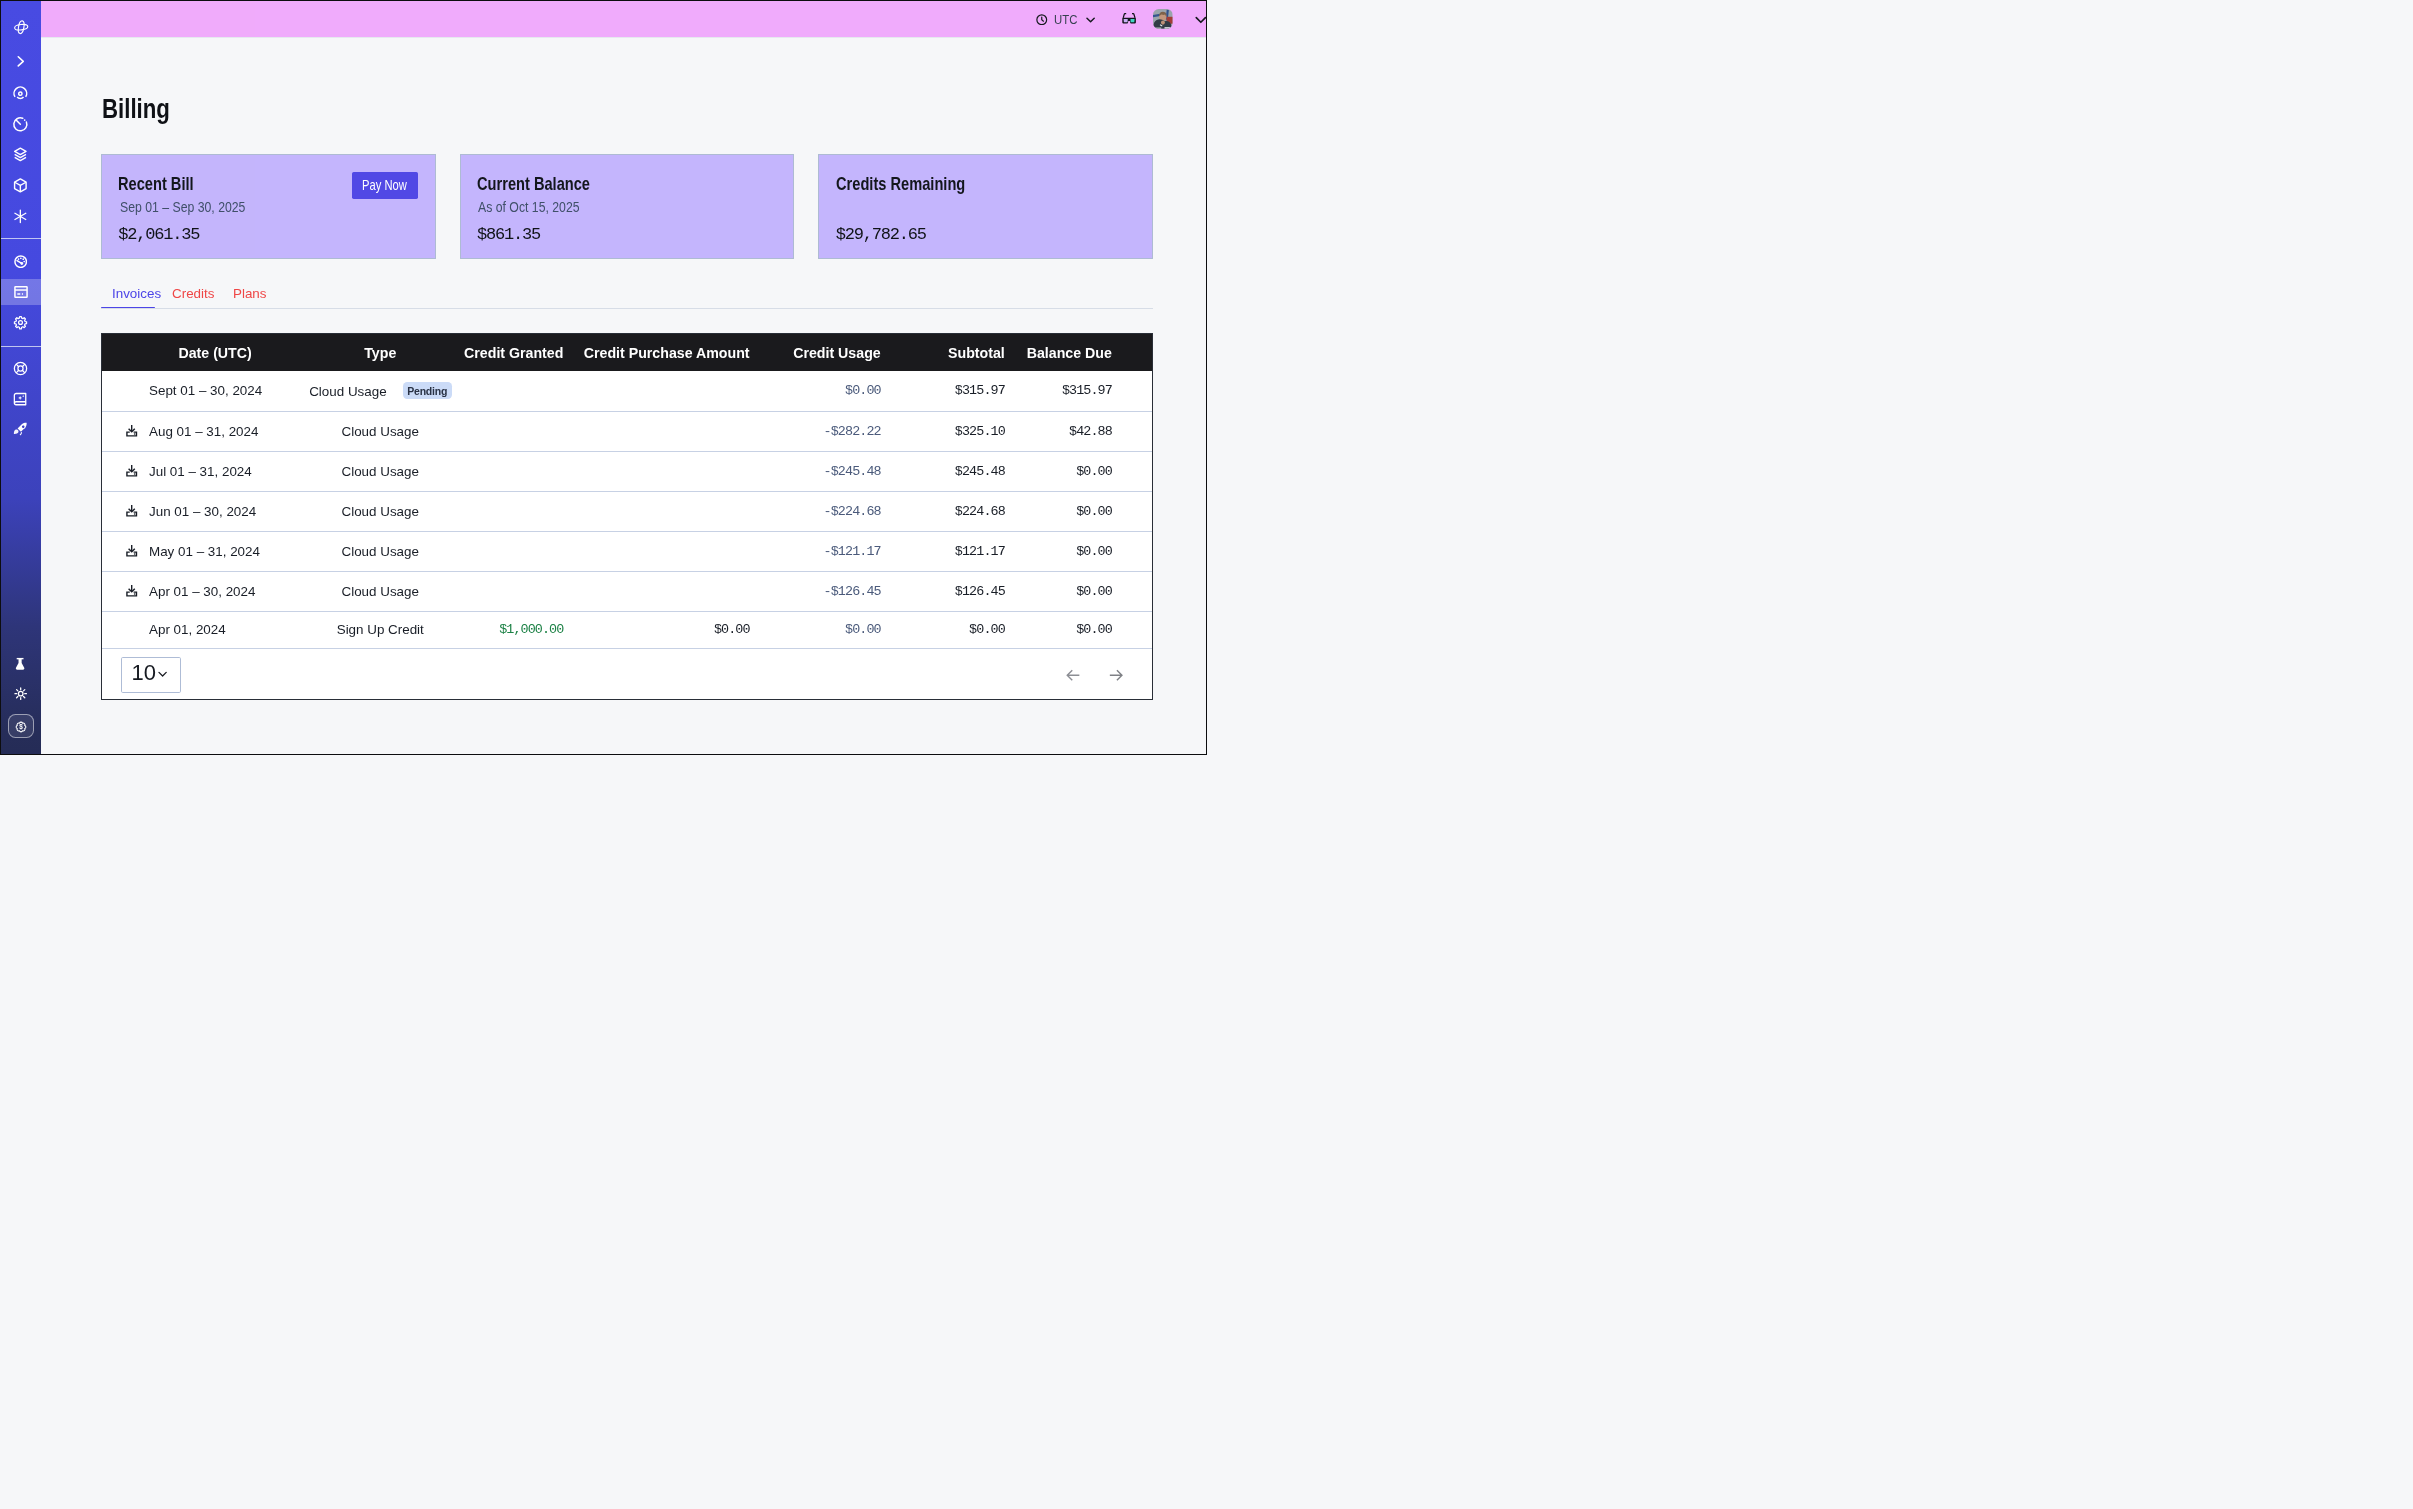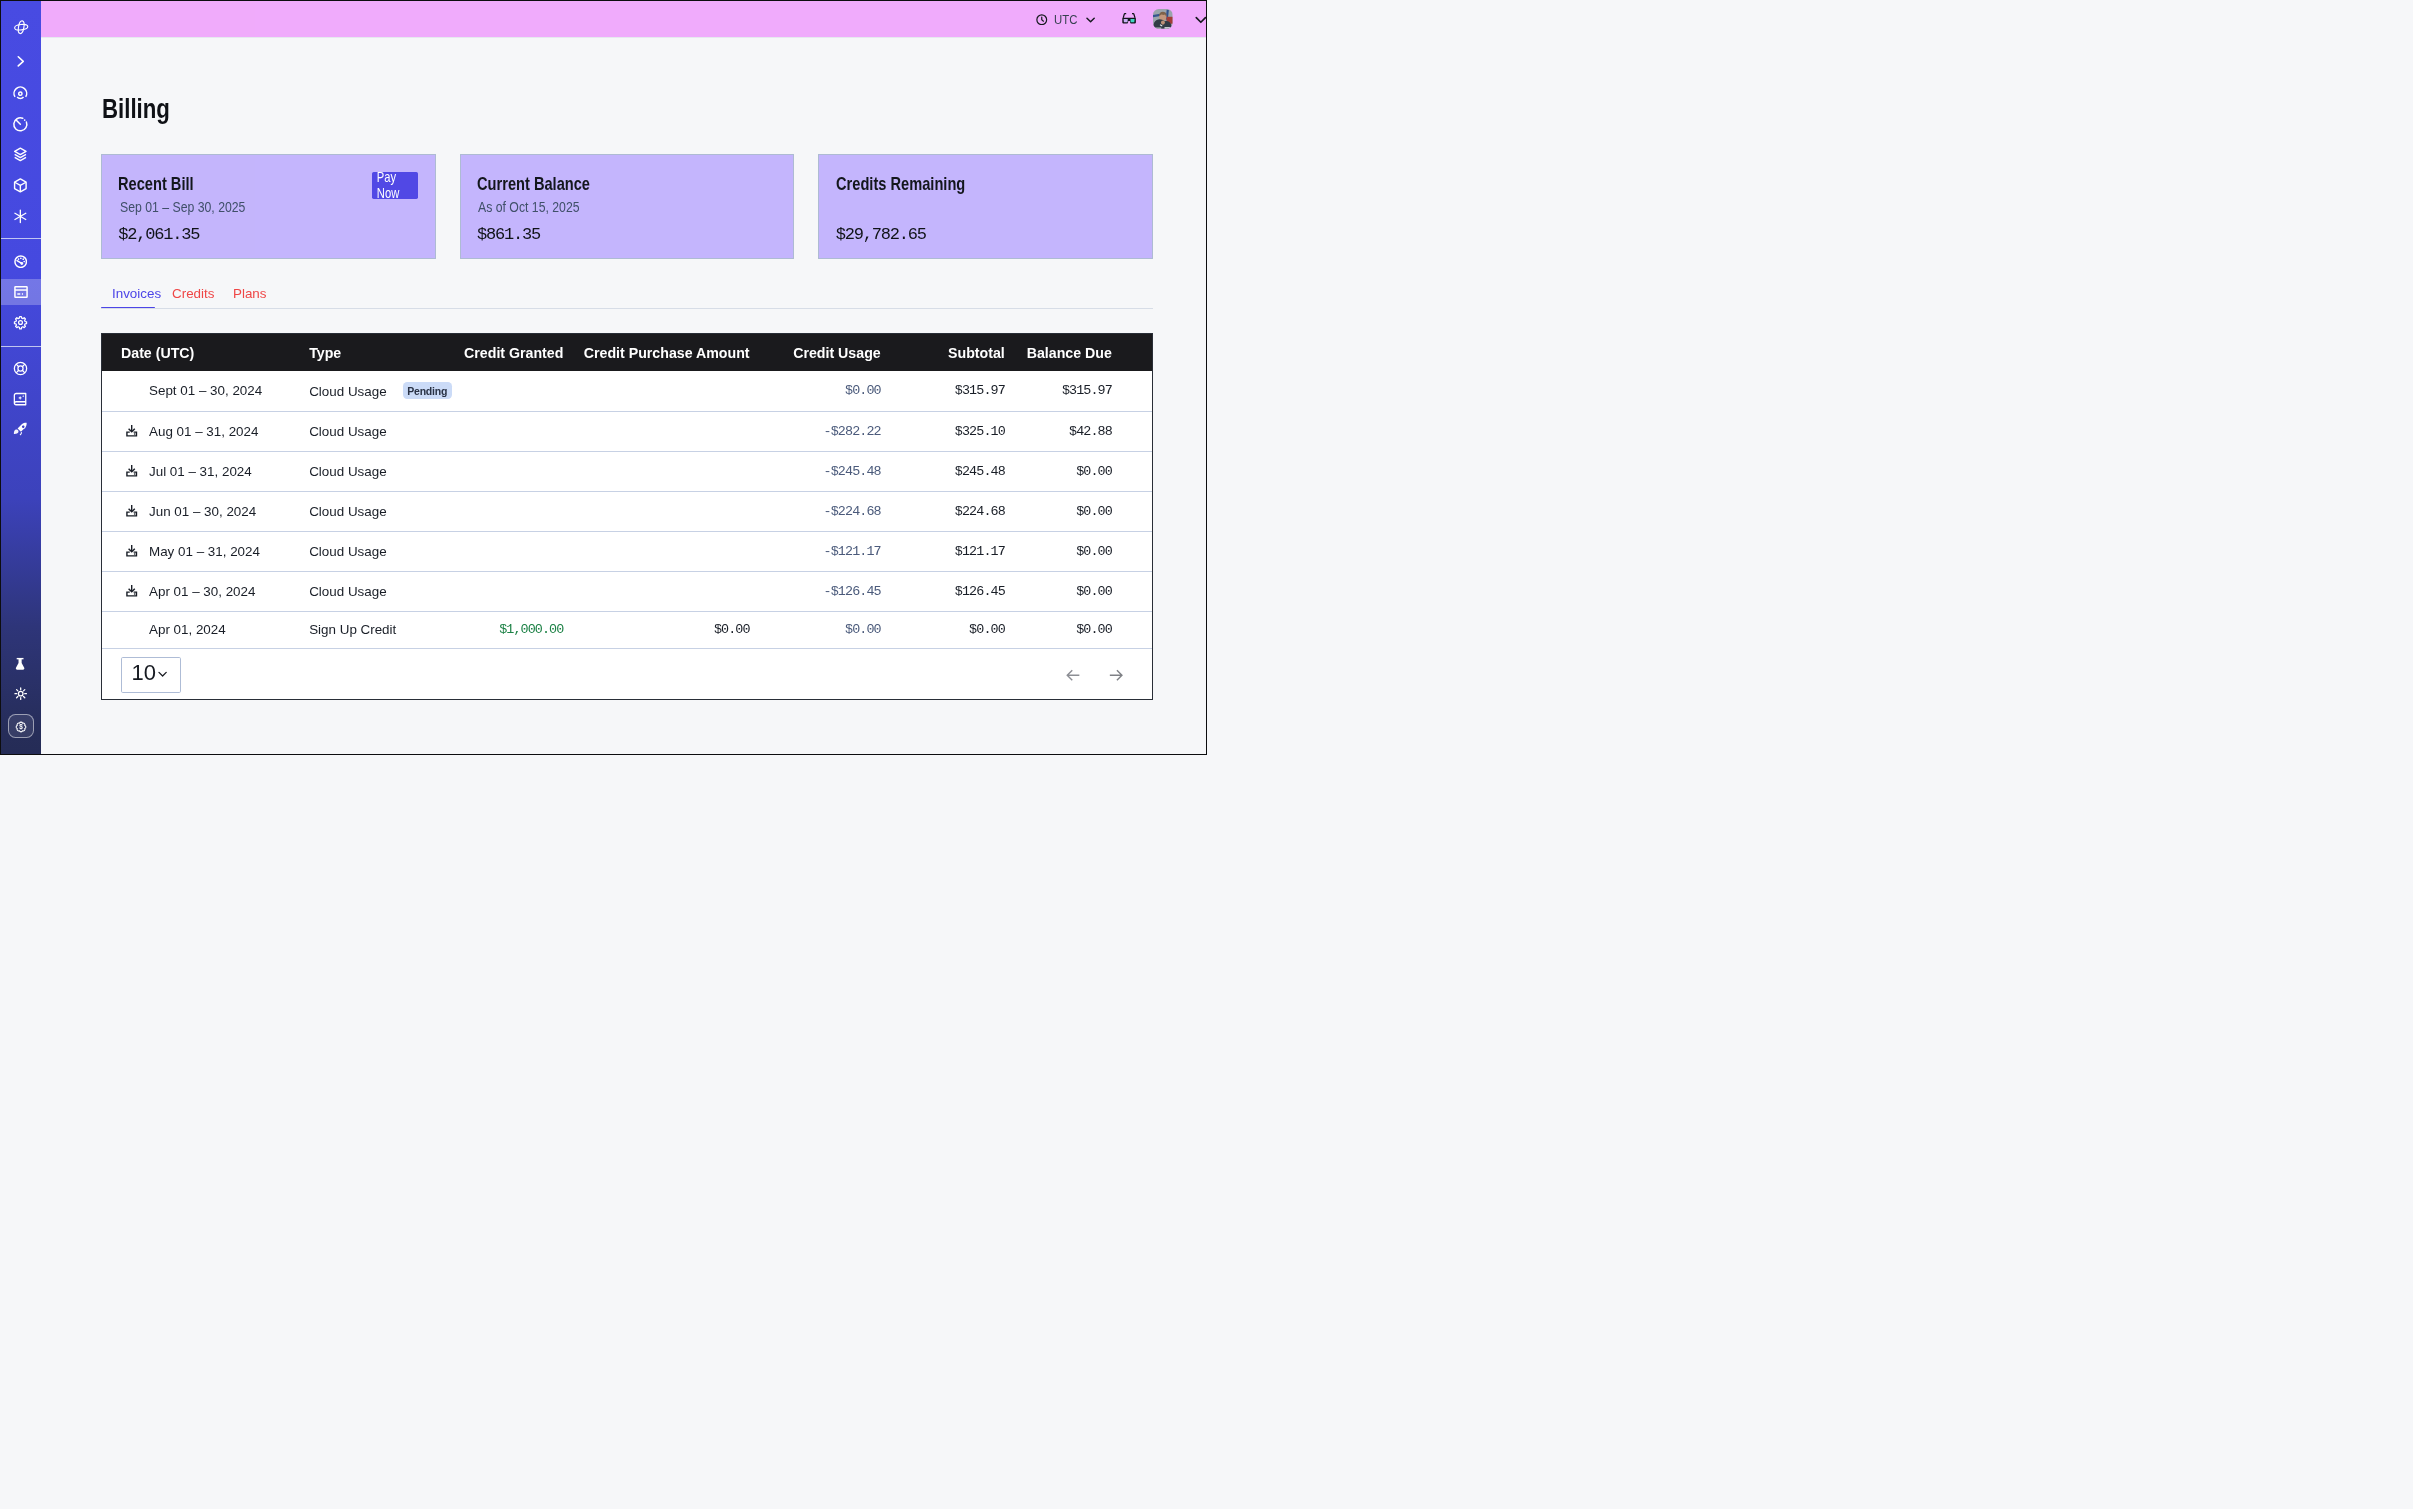--- a/index.html
+++ b/index.html
@@ -18,36 +18,36 @@
 .hitem { position:absolute; top:0; height:38px; display:flex; align-items:center; }
 .utc { left:1013px; font-size:13px; color:#343e4f; transform:scaleX(0.875); transform-origin:0 50%; }
 
 main { position:absolute; left:41px; right:0; top:38px; bottom:0; }
 h1 { position:absolute; left:61px; top:55px; font-size:28.5px; line-height:30px; font-weight:700; color:#0d0f14; transform:scaleX(0.78); transform-origin:0 0; }
 .cards { position:absolute; left:60px; top:116px; width:1052px; display:flex; gap:24px; }
 .card { flex:1 1 0; height:105px; background:#c4b5fd; border:0.8px solid #aebbd3; position:relative; }
 .card h2 { font-size:19px; font-weight:700; color:#11141a; position:absolute; left:16.3px; top:18.4px; transform:scaleX(0.77); transform-origin:0 0; white-space:nowrap; }
 .card .sub { position:absolute; left:17.6px; top:44px; font-size:14.6px; color:#3e4e68; transform:scaleX(0.84); transform-origin:0 0; white-space:nowrap; }
 .card .amt { position:absolute; left:16.3px; top:70px; font-family:"Liberation Mono",monospace; font-size:17px; letter-spacing:-1.2px; color:#0e1116; }
-.paynow { position:absolute; right:17px; top:16.7px; width:46px; height:27px; background:#4f46e5; color:#fff; font-size:13.4px; display:flex; align-items:center; justify-content:center; border-radius:1.7px; }
+.paynow { position:absolute; right:17px; top:16.7px; width:66px; height:27px; background:#4f46e5; color:#fff; font-size:13.4px; display:flex; align-items:center; justify-content:center; border-radius:1.7px; }
 
 .tabs { position:absolute; left:60px; top:242px; width:1052px; height:29px; }
 .tabs .bline { position:absolute; left:0; right:0; bottom:0; height:0.8px; background:#d7dde7; }
 .tab { position:absolute; top:6.3px; font-size:13.4px; color:#ef4444; }
 .tab.on { color:#4a43e7; }
 .uline { position:absolute; left:0; top:27px; width:54px; height:2.3px; background:#4a43e7; border-radius:0.8px; }
 
 .twrap { position:absolute; left:60px; top:295px; width:1052px; background:#fff; border:1.3px solid #272c35; }
 table { border-collapse:collapse; table-layout:fixed; width:100%; }
 th { background:#18181b; color:#fff; font-size:14.2px; font-weight:700; height:37px; white-space:nowrap; }
 td { height:40px; font-size:13.4px; color:#171c25; border-top:0.8px solid #c7d1e4; white-space:nowrap; }
 tr.first td { border-top:none; }
 tr.short td { height:37px; }
 td.r, th.r { text-align:right; }
-td.l, th.l { text-align:left; }
+td.l, th.l { text-align:center; }
 .mono { font-family:"Liberation Mono",monospace; font-size:13.4px; letter-spacing:-0.9px; }
 .slate { color:#49597a; }
 .green { color:#1a8044; }
 .datec { padding-left:47px; position:relative; }
 th.datec { padding-left:19px; }
 .dl { position:absolute; left:23px; top:50%; margin-top:-6.7px; width:13.4px; height:13.4px; }
 .badge { display:inline-block; background:#cbdbf7; color:#273043; font-size:10.5px; font-weight:700; letter-spacing:-0.2px; border-radius:4.2px; padding:2.5px 4.6px 2.9px; margin-left:16px; vertical-align:1.3px; }
 .pager { position:relative; height:51px; border-top:0.8px solid #c7d1e4; }
 .psel { position:absolute; left:19px; top:7.5px; width:60px; height:36px; border:0.8px solid #aebcd6; border-radius:1.7px; background:#fff; }
 .psel span { position:absolute; left:9.6px; top:2px; font-size:22px; color:#14181f; }

